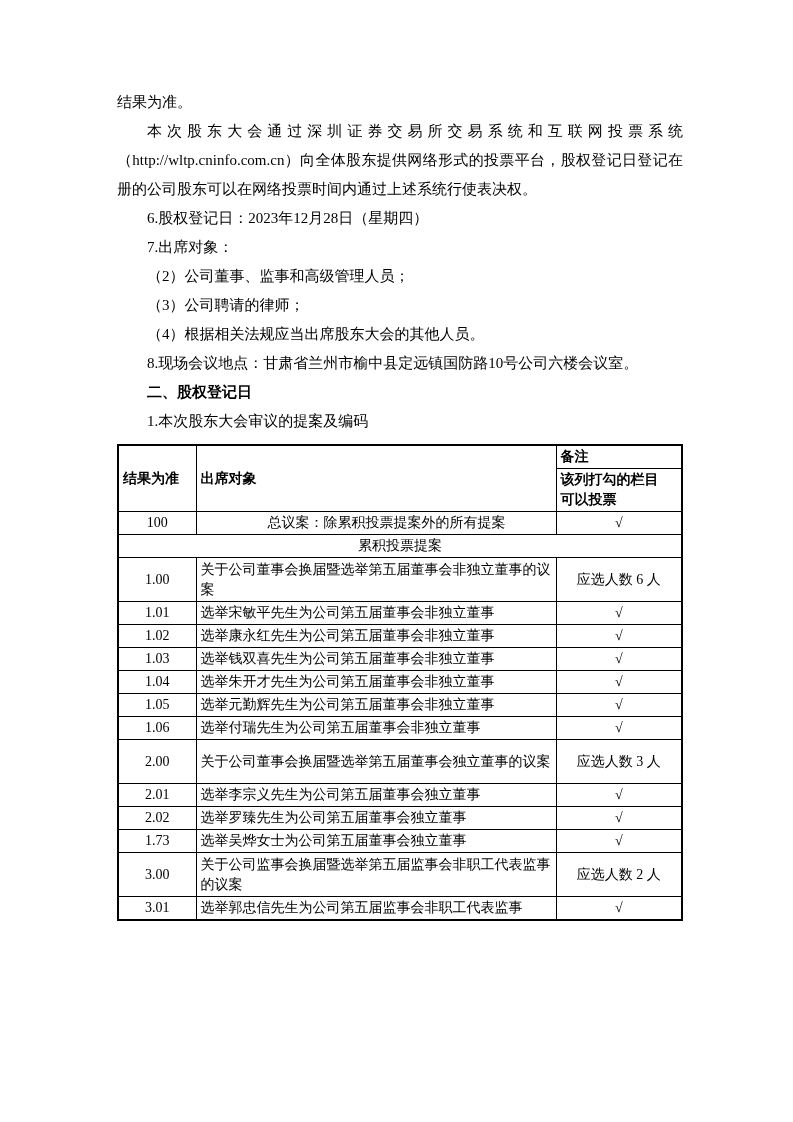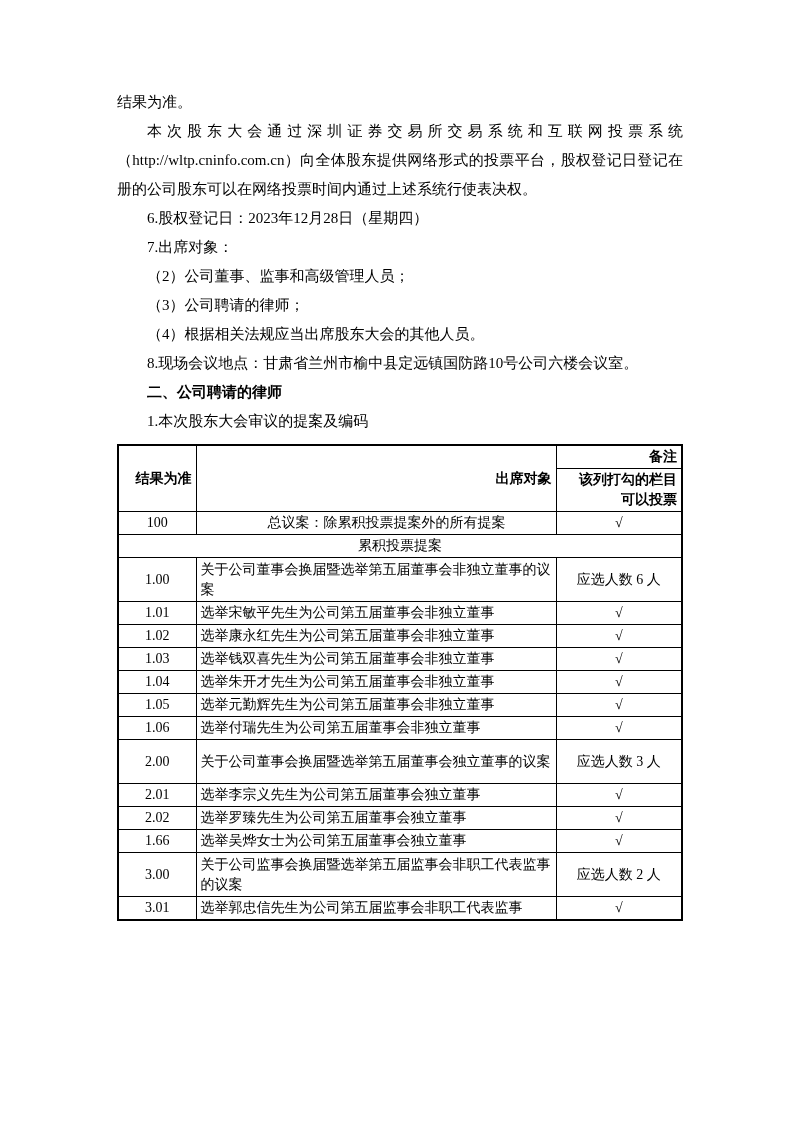--- a/index.html
+++ b/index.html
@@ -37,21 +37,21 @@
   table.proposal-table th,
   table.proposal-table td {
     border: 1px solid #000;
     padding: 1px 4px;
     vertical-align: middle;
     line-height: 20px;
     box-sizing: border-box;
   }
   table.proposal-table th {
     font-weight: bold;
-    text-align: right;
+    text-align: left;
   }
   .col-code   { width: 78px; }
   .col-name   { width: 360px; }
   .col-remark { width: 126px; }
   tr.hdr-top th { height: 20px; }
   tr.hdr-bottom th { height: 42px; }
   .remark-note { white-space: pre-line; }
   td.code-cell   { text-align: center; height: 21px; }
   td.name-cell   { text-align: left; }
   td.name-cell.center { text-align: center; padding-left: 25px; }
@@ -65,21 +65,21 @@
 <div class="page">
   <div class="doc">
     <p>结果为准。</p>
     <p class="indent">本次股东大会通过深圳证券交易所交易系统和互联网投票系统（http://wltp.cninfo.com.cn）向全体股东提供网络形式的投票平台，股权登记日登记在册的公司股东可以在网络投票时间内通过上述系统行使表决权。</p>
     <p class="indent">6.股权登记日：2023年12月28日（星期四）</p>
     <p class="indent">7.出席对象：</p>
     <p class="indent">（2）公司董事、监事和高级管理人员；</p>
     <p class="indent">（3）公司聘请的律师；</p>
     <p class="indent">（4）根据相关法规应当出席股东大会的其他人员。</p>
     <p class="indent">8.现场会议地点：甘肃省兰州市榆中县定远镇国防路10号公司六楼会议室。</p>
-    <p class="indent bold">二、公司聘请的律师</p>
+    <p class="indent bold">二、股权登记日</p>
     <p class="indent">1.本次股东大会审议的提案及编码</p>
   </div>
 
   <table class="proposal-table">
     <colgroup>
       <col class="col-code">
       <col class="col-name">
       <col class="col-remark">
     </colgroup>
     <thead>
@@ -146,21 +146,21 @@
           <td class="code-cell">2.01</td>
           <td class="name-cell">选举李宗义先生为公司第五届董事会独立董事</td>
           <td class="remark-cell">√</td>
         </tr>
         <tr>
           <td class="code-cell">2.02</td>
           <td class="name-cell">选举罗臻先生为公司第五届董事会独立董事</td>
           <td class="remark-cell">√</td>
         </tr>
         <tr>
-          <td class="code-cell">1.66</td>
+          <td class="code-cell">1.73</td>
           <td class="name-cell">选举吴烨女士为公司第五届董事会独立董事</td>
           <td class="remark-cell">√</td>
         </tr>
         <tr class="tall">
           <td class="code-cell">3.00</td>
           <td class="name-cell">关于公司监事会换届暨选举第五届监事会非职工代表监事的议案</td>
           <td class="remark-cell">应选人数 2 人</td>
         </tr>
         <tr>
           <td class="code-cell">3.01</td>

